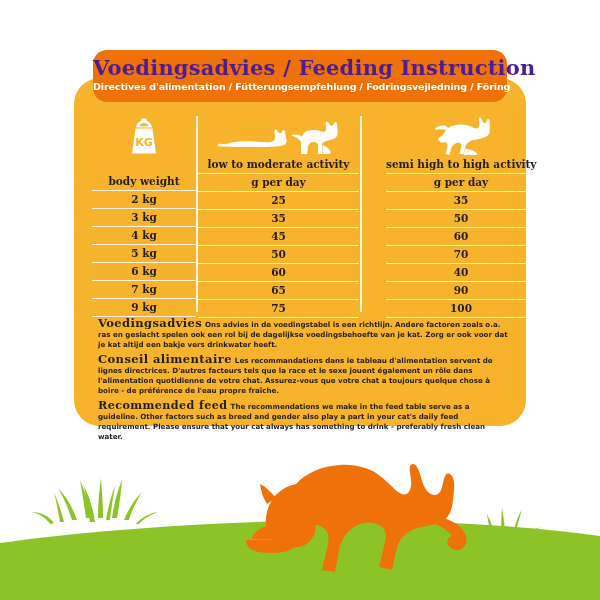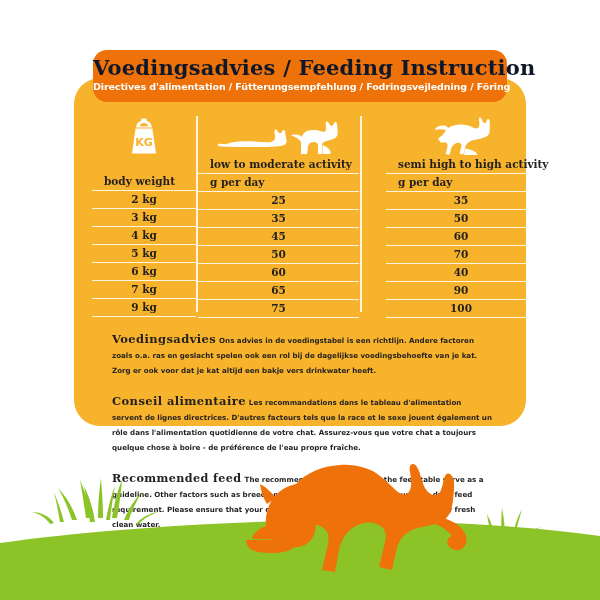--- a/index.html
+++ b/index.html
@@ -15,21 +15,21 @@
   .panel-body{
     position:absolute;left:74px;top:78px;width:452px;height:348px;
     background:#f7b32b;border-radius:26px;
   }
   .panel-head{
     position:absolute;left:93px;top:50px;width:414px;height:52px;
     background:#ee7209;border-radius:14px;
   }
   .head-title{
     position:absolute;left:0;right:0;top:5px;
-    text-align:center;color:#0f172a;
+    text-align:center;color:#4c1d95;
     font-size:21px;font-weight:700;letter-spacing:.2px;
     font-family:"DejaVu Serif","Liberation Serif",serif;
     white-space:nowrap;
   }
   .head-sub{
     position:absolute;left:0;right:0;top:31px;
     text-align:right;color:#ffffff;
     font-size:9.5px;font-weight:700;letter-spacing:-.1px;
     white-space:nowrap;
   }
@@ -42,44 +42,43 @@
 
   .col{position:absolute;top:0;}
   .c1{left:0;width:104px;}
   .c2{left:106px;width:161px;}
   .c3{left:270px;width:150px;margin-left:24px;}
 
   .icon-cell{height:44px;position:relative;}
   .icon-wrap{position:absolute;left:0;right:0;bottom:0;text-align:center;line-height:0;}
 
   .hdr-a,.hdr-b{
-    text-align:left;color:#231f20;
+    text-align:center;color:#231f20;
     font-size:10.5px;font-weight:700;
     font-family:"DejaVu Serif","Liberation Serif",serif;
     height:17px;line-height:17px;white-space:nowrap;
     border-bottom:1.4px solid rgba(255,255,255,.85);
-    padding-left:12px;
   }
   .hdr-b{border-bottom:1.4px solid rgba(255,255,255,.85);}
   .c1 .hdr-a{visibility:hidden;border-bottom:none;}
 
   .cell{
     text-align:center;color:#231f20;
     font-size:10.5px;font-weight:700;
     font-family:"DejaVu Serif","Liberation Serif",serif;
     height:17px;line-height:17px;
     border-bottom:1.4px solid rgba(255,255,255,.85);
   }
 
   
   .notes{position:absolute;left:96px;top:316px;width:414px;}
   .note{margin-bottom:4px;}
   .note p{
-    margin:16px;color:#231f20;
-    font-size:7.1px;line-height:15px;font-weight:700;
+    margin:2px;color:#231f20;
+    font-size:7.1px;line-height:10px;font-weight:700;
     text-align:left;
   }
   .note .lead{
     font-family:"DejaVu Serif","Liberation Serif",serif;
     font-size:11.5px;font-weight:700;
     letter-spacing:.4px;
     margin-right:3px;
   }
   .note .lead.en{font-size:11.2px;}
 

